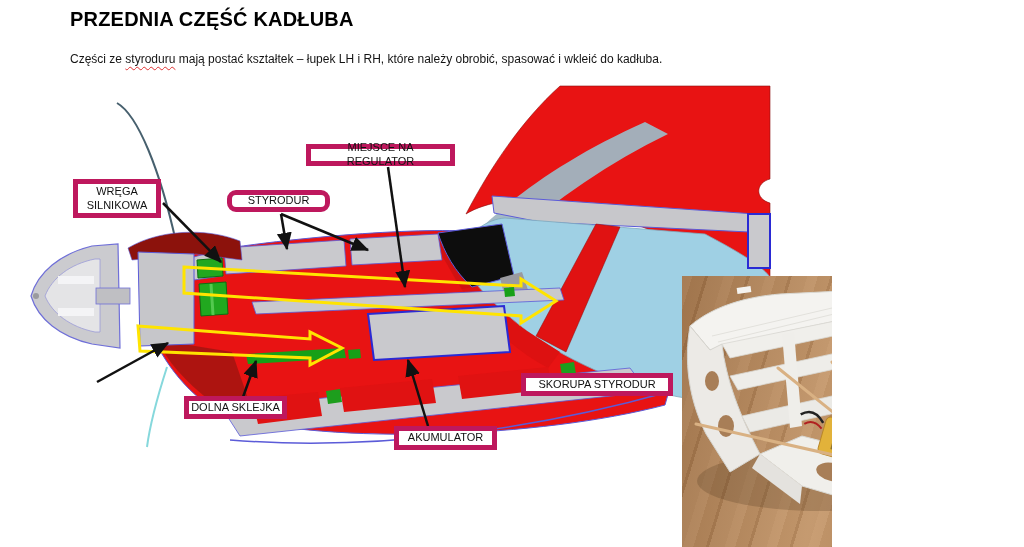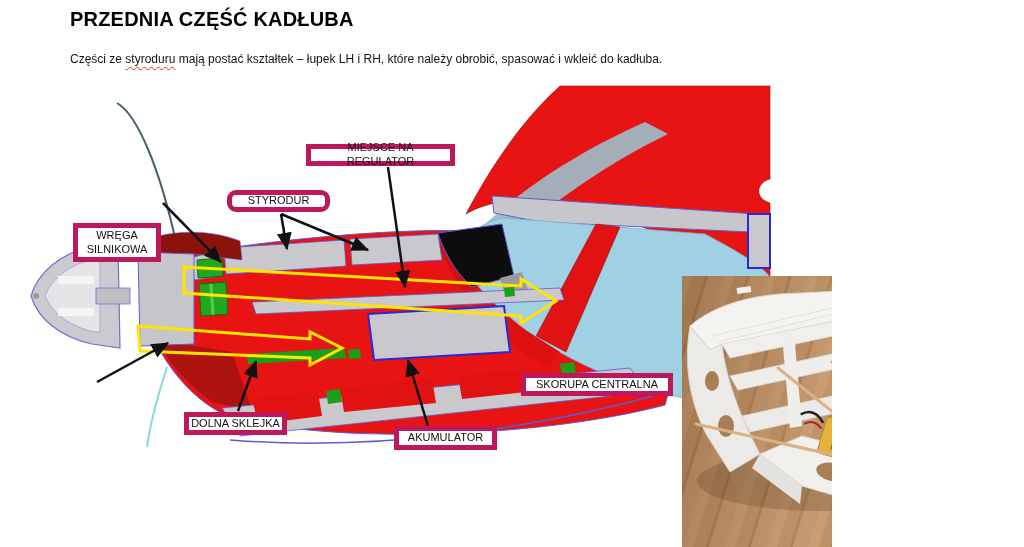--- a/index.html
+++ b/index.html
@@ -6,25 +6,25 @@
   .slide{position:relative;width:832px;height:547px;background:#fff;overflow:hidden;
          font-family:"Liberation Sans",sans-serif;}
   .title{position:absolute;left:70px;top:8px;font-size:20px;font-weight:700;
          letter-spacing:.2px;color:#000;margin:0;}
   .intro{position:absolute;left:70px;top:52px;width:910px;font-size:12px;color:#141414;margin:0;}
   .sp-err{text-decoration:underline wavy #e03030 1px;text-underline-offset:3px;}
   .cad{position:absolute;left:0;top:0;width:1024px;height:547px;}
   .lbl{position:absolute;background:#fff;border:5px solid #be185d;display:flex;
        align-items:center;justify-content:center;text-align:center;
        font-size:11px;line-height:1.25;color:#111;padding:1px 2px;box-sizing:border-box;}
-  .lbl-wrega{left:73px;top:179px;width:88px;height:39px;margin-top:44px;}
+  .lbl-wrega{left:73px;top:179px;width:88px;height:39px;}
   .lbl-styrodur{left:227px;top:190px;width:103px;height:22px;border-radius:9px;}
   .lbl-regulator{left:306px;top:144px;width:149px;height:22px;}
   .lbl-chlodzenie{left:8px;top:383px;width:119px;height:23px;}
-  .lbl-sklejka{left:184px;top:412px;width:103px;height:23px;}
+  .lbl-sklejka{left:184px;top:396px;width:103px;height:23px;}
   .lbl-akumulator{left:394px;top:426px;width:103px;height:24px;}
   .lbl-skorupa{left:521px;top:373px;width:152px;height:23px;}
   .photo{position:absolute;left:682px;top:276px;width:331px;height:271px;overflow:hidden;
     background:
       linear-gradient(100deg, rgba(74,44,20,.22), rgba(255,235,205,.12) 45%, rgba(74,44,20,.16)),
       repeating-linear-gradient(107deg,#c29468 0 10px,#b8895c 10px 22px,#a97a4e 22px 25px,#bd8f63 25px 40px);}
   .photo svg{display:block;}
 </style>
 </head>
 <body>
@@ -139,21 +139,21 @@
   <div class="lbl lbl-regulator">
       <span>MIEJSCE NA REGULATOR</span>
     </div>
   <div class="lbl lbl-sklejka">
       <span>DOLNA SKLEJKA</span>
     </div>
   <div class="lbl lbl-akumulator">
       <span>AKUMULATOR</span>
     </div>
   <div class="lbl lbl-skorupa">
-      <span>SKORUPA CENTRALNA</span>
+      <span>SKORUPA STYRODUR</span>
     </div>
 
   <div class="photo">
     <svg width="331" height="271" viewBox="0 0 331 271" xmlns="http://www.w3.org/2000/svg">
       <defs>
         <linearGradient id="coneGrad" x1="0" y1="0" x2="1" y2="0">
           <stop offset="0" stop-color="#7e7668"></stop>
           <stop offset="0.5" stop-color="#958c7d"></stop>
           <stop offset="1" stop-color="#a29a8b"></stop>
         </linearGradient>

